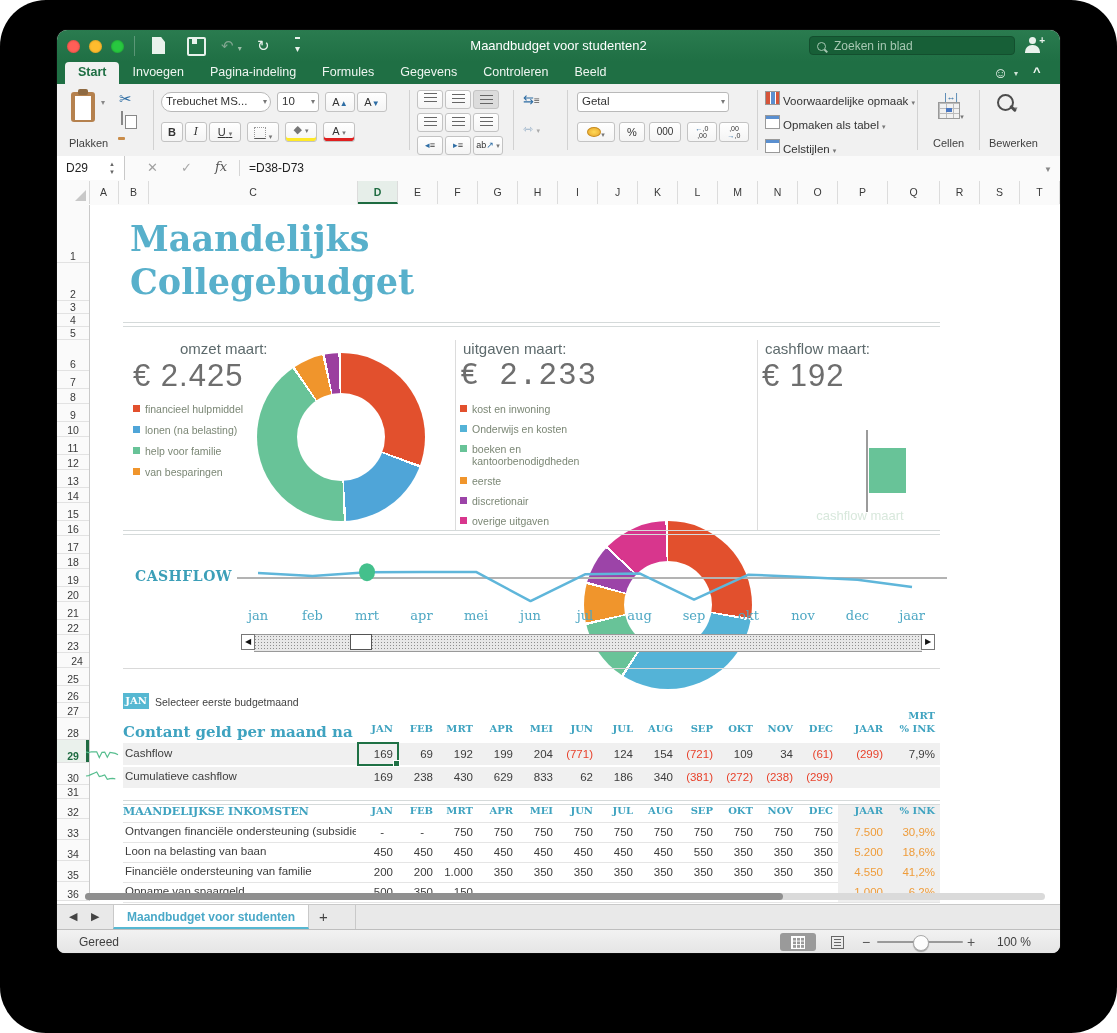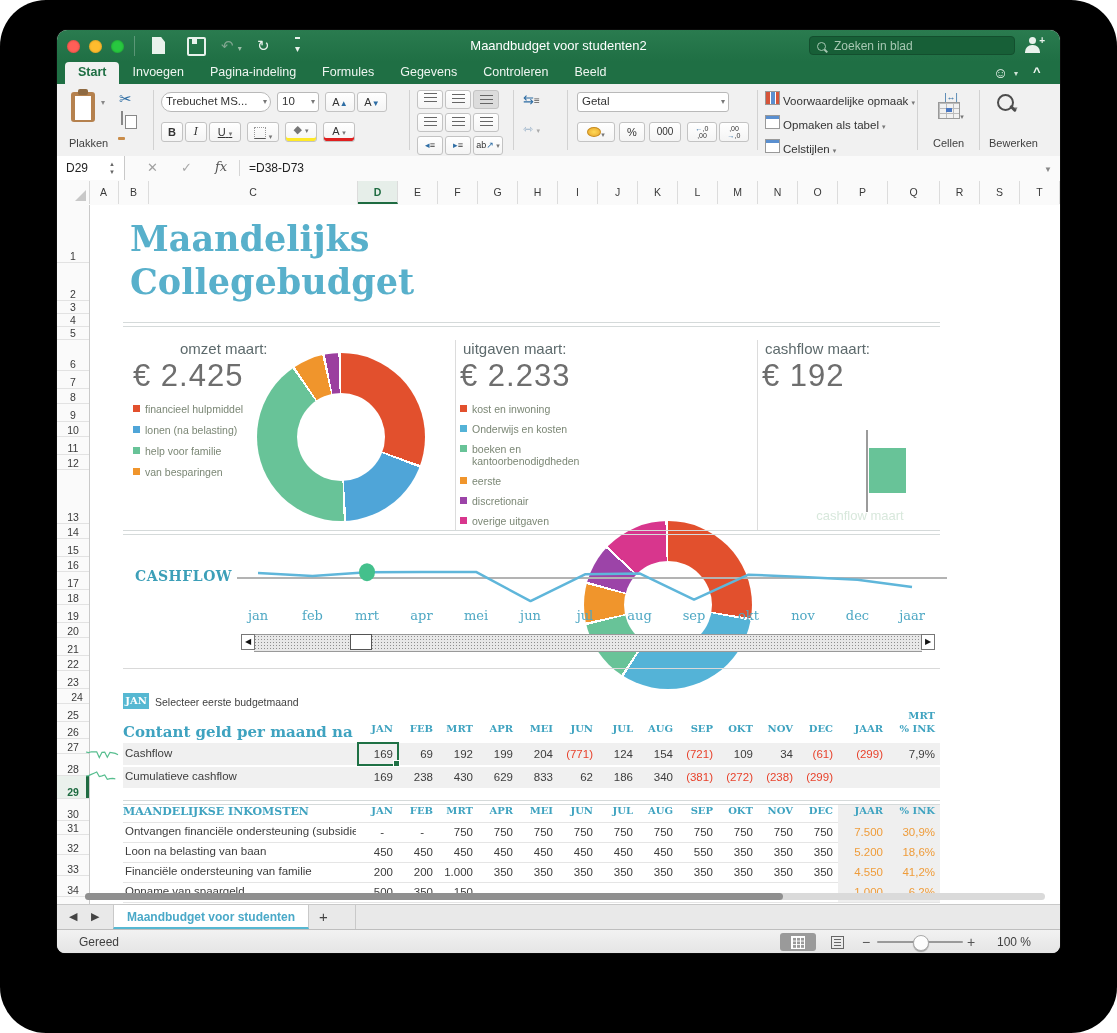--- a/index.html
+++ b/index.html
@@ -300,21 +300,21 @@
           <div class="rowhdr" style="height: 13px;">3</div>
           <div class="rowhdr" style="height: 13px;">4</div>
           <div class="rowhdr" style="height: 13px;">5</div>
           <div class="rowhdr" style="height: 31px;">6</div>
           <div class="rowhdr" style="height: 18px;">7</div>
           <div class="rowhdr" style="height: 15px;">8</div>
           <div class="rowhdr" style="height: 18px;">9</div>
           <div class="rowhdr" style="height: 15px;">10</div>
           <div class="rowhdr" style="height: 18px;">11</div>
           <div class="rowhdr" style="height: 15px;">12</div>
-          <div class="rowhdr" style="height: 18px; margin-top: 36px;">13</div>
+          <div class="rowhdr" style="height: 18px;">13</div>
           <div class="rowhdr" style="height: 15px;">14</div>
           <div class="rowhdr" style="height: 18px;">15</div>
           <div class="rowhdr" style="height: 15px;">16</div>
           <div class="rowhdr" style="height: 18px;">17</div>
           <div class="rowhdr" style="height: 15px;">18</div>
           <div class="rowhdr" style="height: 18px;">19</div>
           <div class="rowhdr" style="height: 15px;">20</div>
           <div class="rowhdr" style="height: 18px;">21</div>
           <div class="rowhdr" style="height: 15px;">22</div>
           <div class="rowhdr" style="height: 18px;">23</div>
@@ -357,21 +357,21 @@
           </div>
           <div class="legend-item">
             <span class="legend-sq" style="background: rgb(240, 149, 44);"></span>
             <span>van besparingen</span>
           </div>
         </div>
       <div class="abs donut" id="donut-0" style="left: 200px; top: 148px; background: conic-gradient(rgb(226, 80, 45) 0%, rgb(226, 80, 45) 30.4278%, rgb(255, 255, 255) 30.4278%, rgb(255, 255, 255) 30.9278%, rgb(79, 165, 216) 30.9278%, rgb(79, 165, 216) 48.9845%, rgb(255, 255, 255) 48.9845%, rgb(255, 255, 255) 49.4845%, rgb(104, 195, 152) 49.4845%, rgb(104, 195, 152) 90.2216%, rgb(255, 255, 255) 90.2216%, rgb(255, 255, 255) 90.7216%, rgb(240, 149, 44) 90.7216%, rgb(240, 149, 44) 96.4072%, rgb(255, 255, 255) 96.4072%, rgb(255, 255, 255) 96.9072%, rgb(155, 63, 159) 96.9072%, rgb(155, 63, 159) 99.5%, rgb(255, 255, 255) 99.5%, rgb(255, 255, 255) 100%);"></div>
       <div class="abs vdiv" style="left:398px;top:135px;height:190px;"></div>
 
       <div class="abs panel-label" style="left:406px;top:135px;">uitgaven maart:</div>
-      <div class="abs panel-value" style="left:403px;top:153px;">€ 2.233</div>
+      <div class="abs panel-value" style="left:403px;top:153px;font-family:Liberation Mono, monospace;">€ 2.233</div>
       <div class="abs legend" style="left:403px;top:198px;width:138px;gap:8px;" id="legend-1">
           <div class="legend-item">
             <span class="legend-sq" style="background: rgb(226, 80, 45);"></span>
             <span>kost en inwoning</span>
           </div>
           <div class="legend-item">
             <span class="legend-sq" style="background: rgb(84, 179, 215);"></span>
             <span>Onderwijs en kosten</span>
           </div>
           <div class="legend-item">

